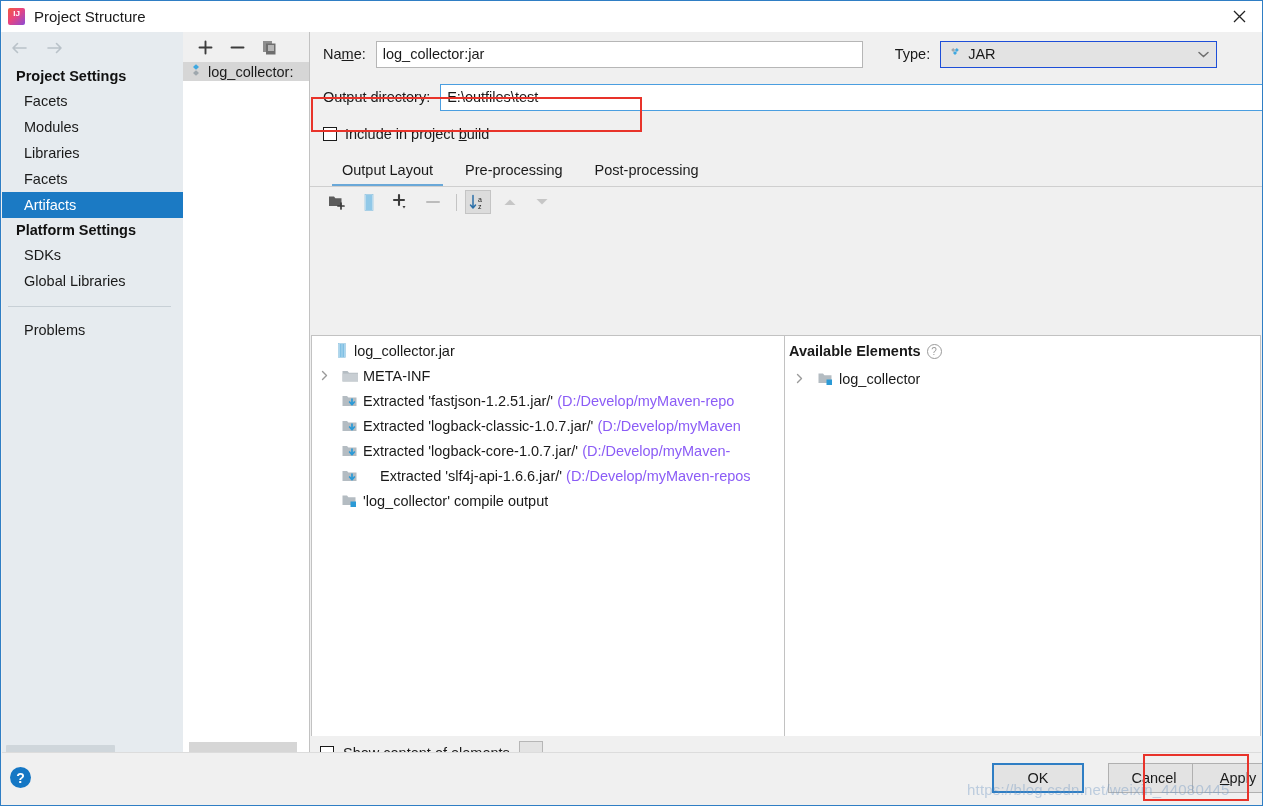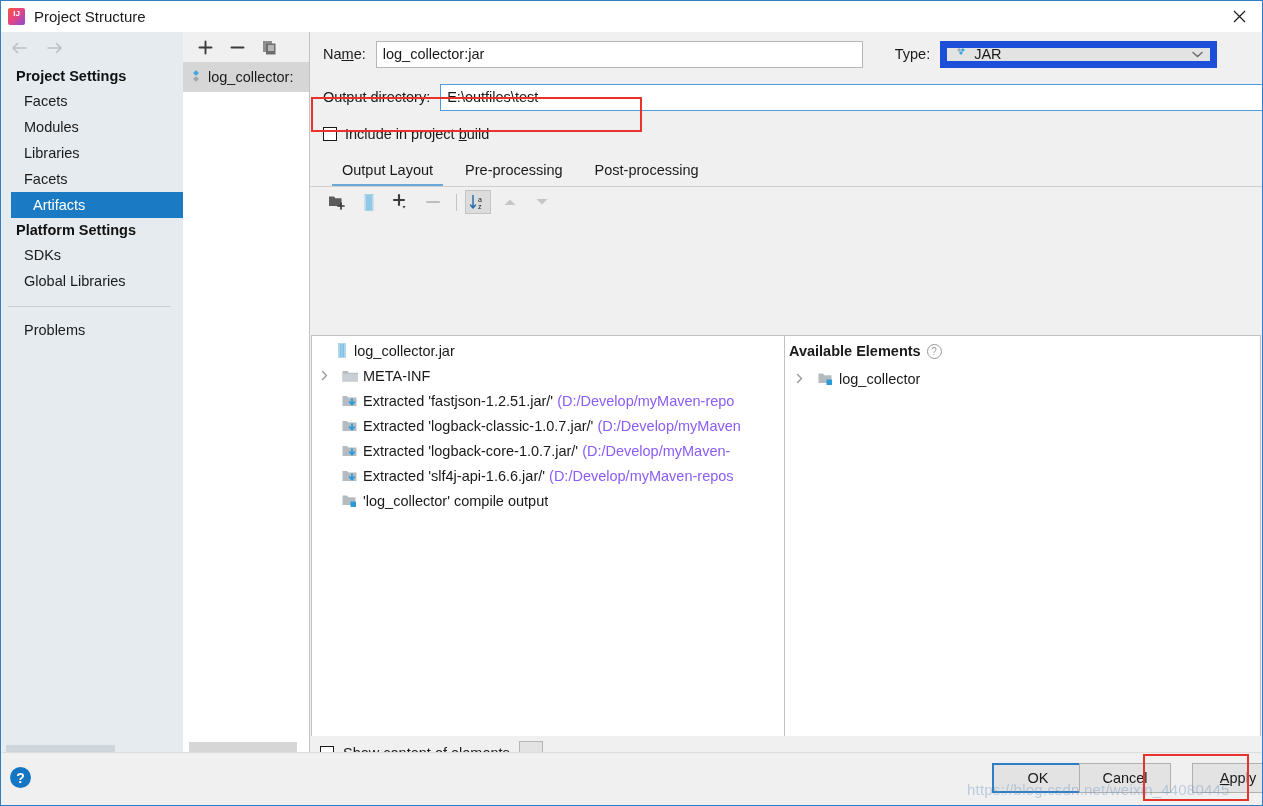--- a/index.html
+++ b/index.html
@@ -58,21 +58,21 @@
   .nav-arrow { width: 22px; height: 22px; display: flex; align-items: center; justify-content: center; }
   .sb-group {
     font-weight: bold; font-size: 14.5px; color: #111;
     padding: 4px 0 4px 14px;
   }
   .sb-item {
     font-size: 14.5px; color: #1a1a1a;
     padding: 5px 0 5px 22px;
     white-space: nowrap;
   }
-  .sb-item.selected { background: #1b7ac4; color: #ffffff; margin-left: 9px; }
+  .sb-item.selected { background: #1b7ac4; color: #ffffff; }
   .sb-sep { height: 1px; background: #c8d0d6; margin: 12px 12px 10px 6px; }
   #sidebar-bottom-scroll {
     position: absolute; left: 0; bottom: 0; width: 181px; height: 10px;
     background: #e6ebef;
   }
   #sidebar-bottom-scroll .thumb {
     position: absolute; left: 4px; top: 1px; width: 109px; height: 8px;
     background: #cfd6db; border-radius: 1px;
   }
 
@@ -82,21 +82,21 @@
     background: #ffffff;
     border-right: 1px solid #c2c2c2;
     overflow: hidden;
   }
   #artifacts-toolbar {
     height: 30px; background: #f0f0f0;
     display: flex; align-items: center; gap: 12px; padding-left: 12px;
   }
   .atb-btn { width: 20px; height: 20px; display: flex; align-items: center; justify-content: center; }
   #artifact-item {
-    height: 30px; background: #d6d6d6;
+    height: 19px; background: #d6d6d6;
     display: flex; align-items: center; gap: 5px; padding-left: 6px;
     white-space: nowrap; font-size: 14.5px; overflow: hidden;
   }
   #artifacts-hscroll {
     position: absolute; left: 0; bottom: 0; width: 127px; height: 14px;
     background: #ffffff;
   }
   #artifacts-hscroll .thumb {
     position: absolute; left: 6px; top: 2px; width: 108px; height: 10px;
     background: #d6d6d6;
@@ -117,21 +117,21 @@
   .form-label u { text-decoration: underline; }
   #name-input {
     width: 487px; height: 27px;
     background: #ffffff; border: 1px solid #b6b6b6;
     font-family: "Liberation Sans", sans-serif; font-size: 14.5px;
     padding: 0 6px; color: #1a1a1a; outline: none;
   }
   #type-label { margin-left: 22px; }
   #type-select {
     width: 277px; height: 27px;
-    background: #e3e3e3; border: 7px solid #1d4ed8;
+    background: #e3e3e3; border: 1px solid #1d4ed8;
     display: flex; align-items: center; padding: 0 6px; gap: 7px;
     font-size: 14.5px;
   }
   #type-select .chev { margin-left: auto; }
 
   #row-output { height: 42px; position: relative; }
   #output-input-wrap {
     position: relative; width: 925px; height: 27px;
     border: 1px solid #4a9ee0; background: #ffffff;
     display: flex; align-items: center;
@@ -240,21 +240,21 @@
     color: #fff; font-size: 14px; font-weight: bold;
     display: flex; align-items: center; justify-content: center;
   }
   .dlg-btn {
     position: absolute; top: 10px; height: 30px; width: 92px;
     background: #e3e3e3; border: 1px solid #b0b0b0;
     display: flex; align-items: center; justify-content: center;
     font-size: 14.5px; color: #1a1a1a;
   }
   #btn-ok { right: 177px; border: 2px solid #2f7ec4; background: #e3e3e3; }
-  #btn-cancel { right: 90px; text-align: right; }
+  #btn-cancel { right: 61px; text-align: right; }
   #btn-apply { right: -23px; width: 92px; }
   #btn-apply u { text-decoration: underline; }
 
   
   .annot {
     position: absolute; border: 2px solid #e8332a; pointer-events: none;
   }
   #annot-output { left: 310px; top: 96px; width: 331px; height: 35px; }
   #annot-apply  { left: 1142px; top: 753px; width: 106px; height: 47px; }
 
@@ -511,21 +511,21 @@
                 <path d="M0.5 2 H5 L6.4 3.6 H14.5 V12 H0.5 Z" fill="#b4bcc2"></path>
                 <path d="M10 5 V10 M7.6 8 L10 10.6 L12.4 8" stroke="#2b9ad6" stroke-width="1.7" fill="none" stroke-linecap="round" stroke-linejoin="round"></path>
               </svg>
             </span>
             <span class="tree-label">
               <span>Extracted 'logback-core-1.0.7.jar/'</span>
               <span class="tree-path">(D:/Develop/myMaven-</span>
             </span>
           </div>
 
-          <div class="tree-row" style="padding-left:29px;">
+          <div class="tree-row" style="padding-left:29px;gap:17px;">
             <span class="tree-icon">
               <svg width="17" height="14" viewBox="0 0 17 14">
                 <path d="M0.5 2 H5 L6.4 3.6 H14.5 V12 H0.5 Z" fill="#b4bcc2"></path>
                 <path d="M10 5 V10 M7.6 8 L10 10.6 L12.4 8" stroke="#2b9ad6" stroke-width="1.7" fill="none" stroke-linecap="round" stroke-linejoin="round"></path>
               </svg>
             </span>
             <span class="tree-label">
               <span>Extracted 'slf4j-api-1.6.6.jar/'</span>
               <span class="tree-path">(D:/Develop/myMaven-repos</span>
             </span>

